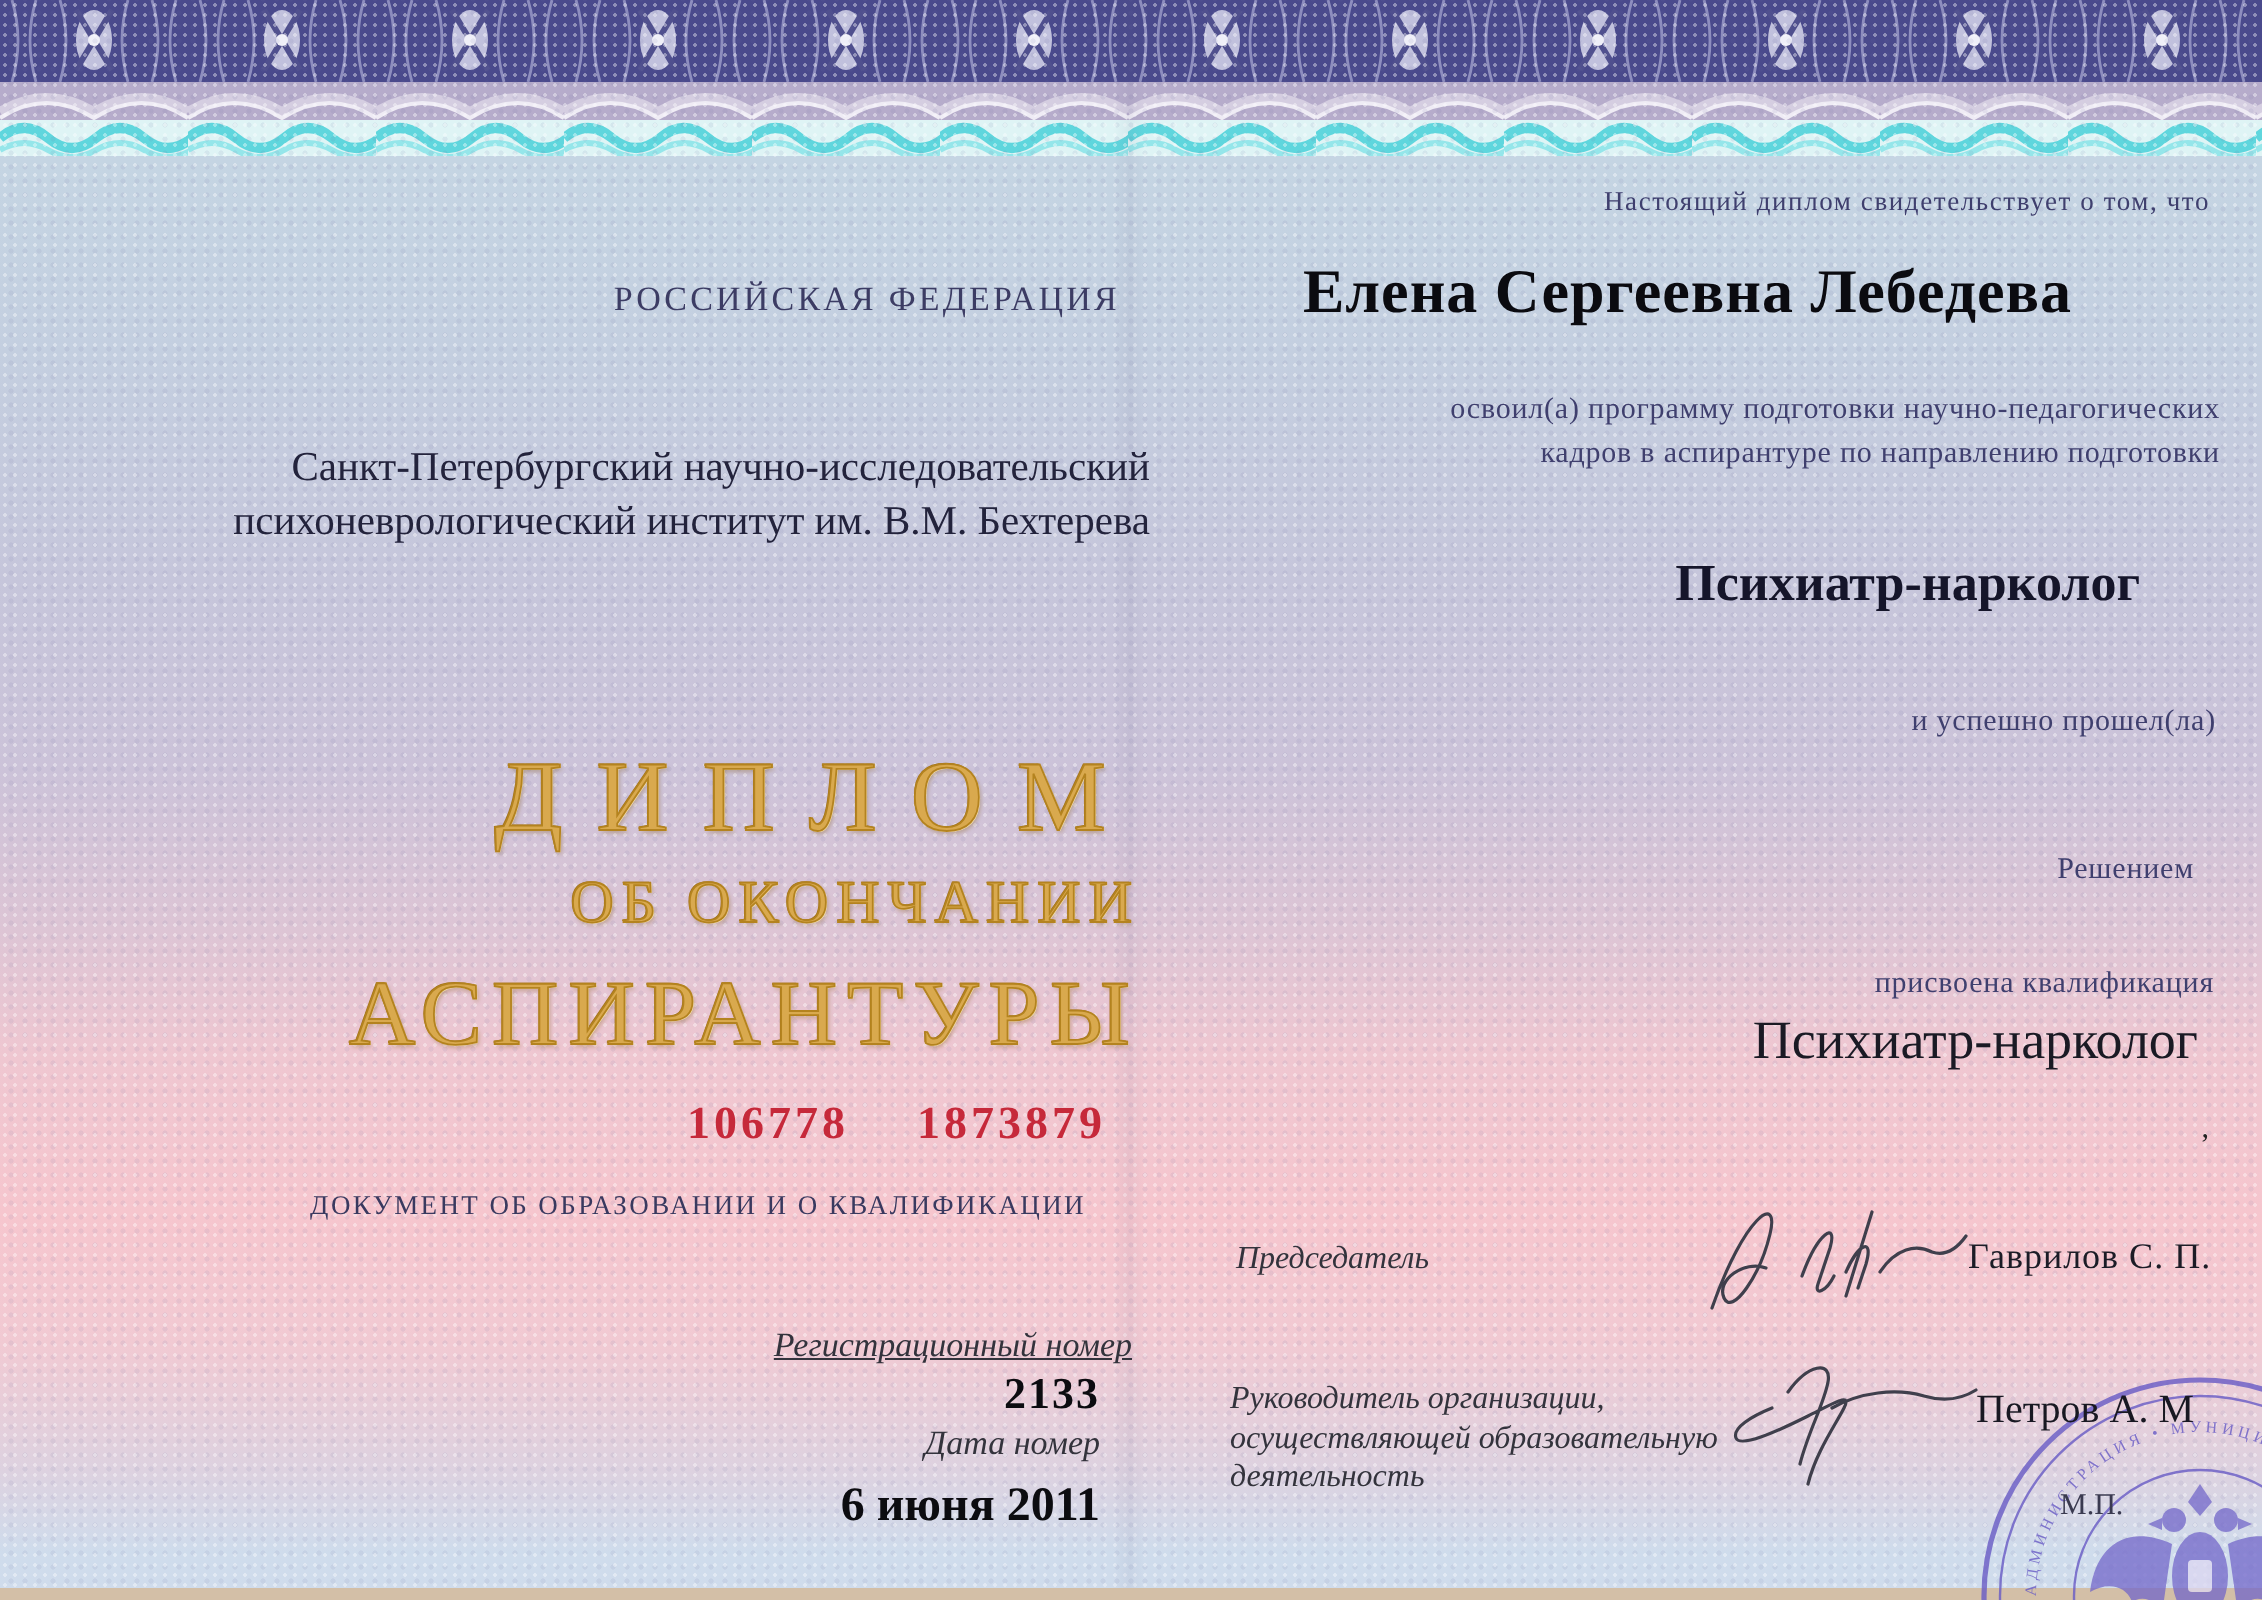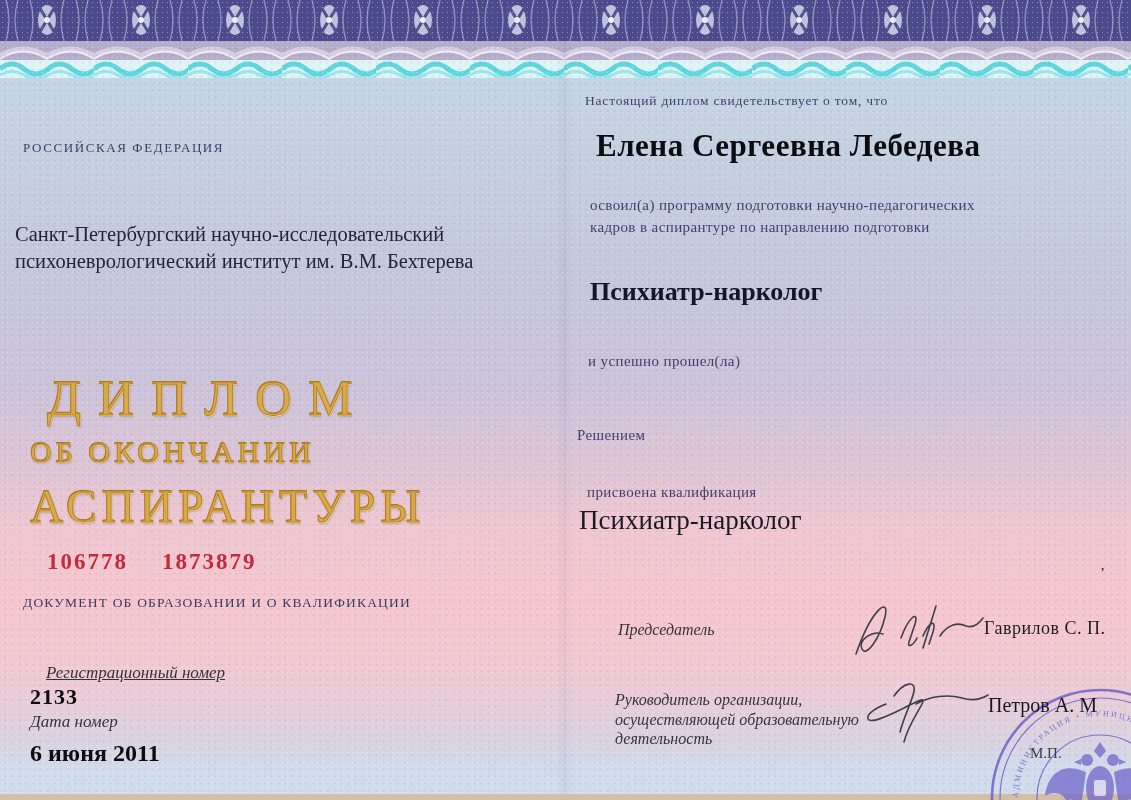--- a/index.html
+++ b/index.html
@@ -33,24 +33,24 @@
     pointer-events:none;
   }
   .fold{
     position:absolute;inset:0;
     background:linear-gradient(90deg, transparent 49.2%, rgba(90,90,130,0.07) 49.9%, transparent 50.6%);
     pointer-events:none;
   }
   .top-border{position:absolute;left:0;top:0;width:1131px;height:78px;}
   .bottom-strip{position:absolute;left:0;bottom:0;width:1131px;height:6px;background:#d3bfa7;}
   .abs{position:absolute;}
-  .ctr{text-align:left;}
+  .ctr{text-align:right;}
 
   
-  .country{left:23px;top:140px;width:520px;font-size:13px;letter-spacing:1.6px;color:#3c3c64;}
+  .country{left:40px;top:140px;width:520px;font-size:17px;letter-spacing:1.6px;color:#3c3c64;}
   .institution{left:15px;top:221px;width:560px;font-size:20.5px;line-height:27px;color:#23233c;}
   .title{left:30px;top:372px;width:540px;color:#d9a94e;
     text-shadow:0.6px 0.6px 0 #f3ddaa, -0.6px -0.6px 0 #a1721c, 1px 1.5px 2px rgba(130,85,10,0.35);
     -webkit-text-stroke:0.9px #b4831f;}
   .title-l1{font-size:50px;letter-spacing:17px;text-indent:17px;line-height:52px;}
   .title-l2{font-size:30px;letter-spacing:4px;line-height:55px;}
   .title-l3{font-size:46px;letter-spacing:5px;line-height:55px;}
   .serials{left:30px;top:549px;width:540px;font-size:23px;font-weight:bold;color:#c6293a;letter-spacing:2px;}
   .serials span{margin:0 17px;}
   .doc-caption{left:23px;top:595px;width:520px;font-size:13.5px;letter-spacing:1.2px;color:#39395f;}

